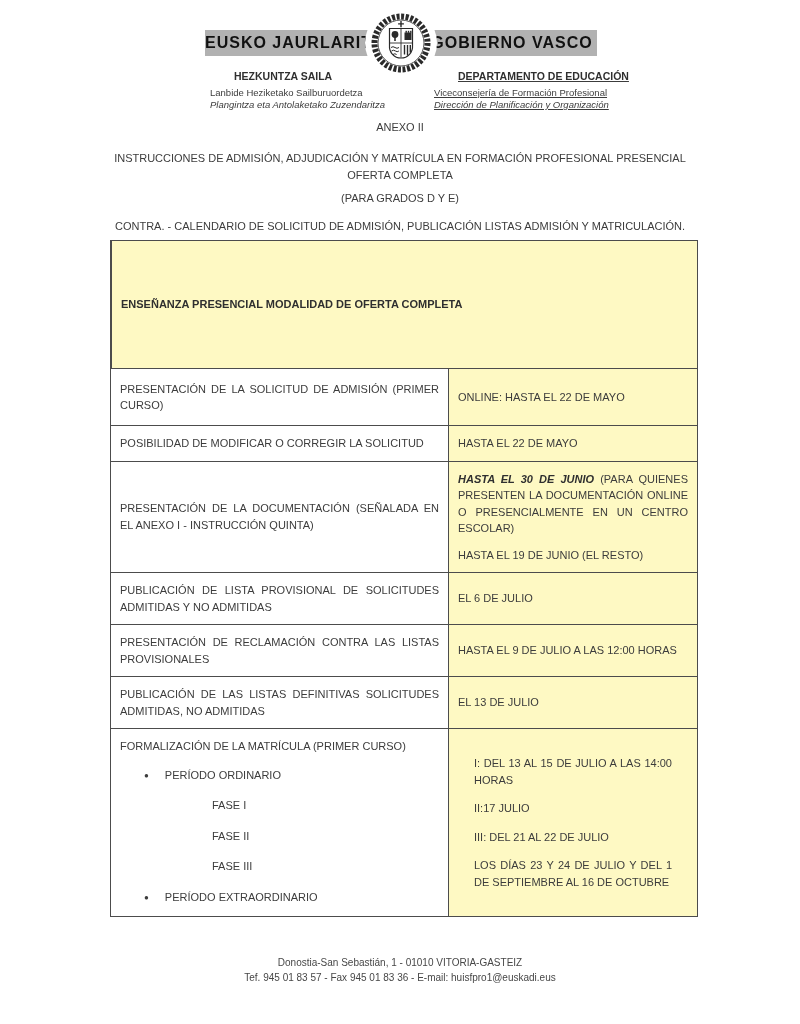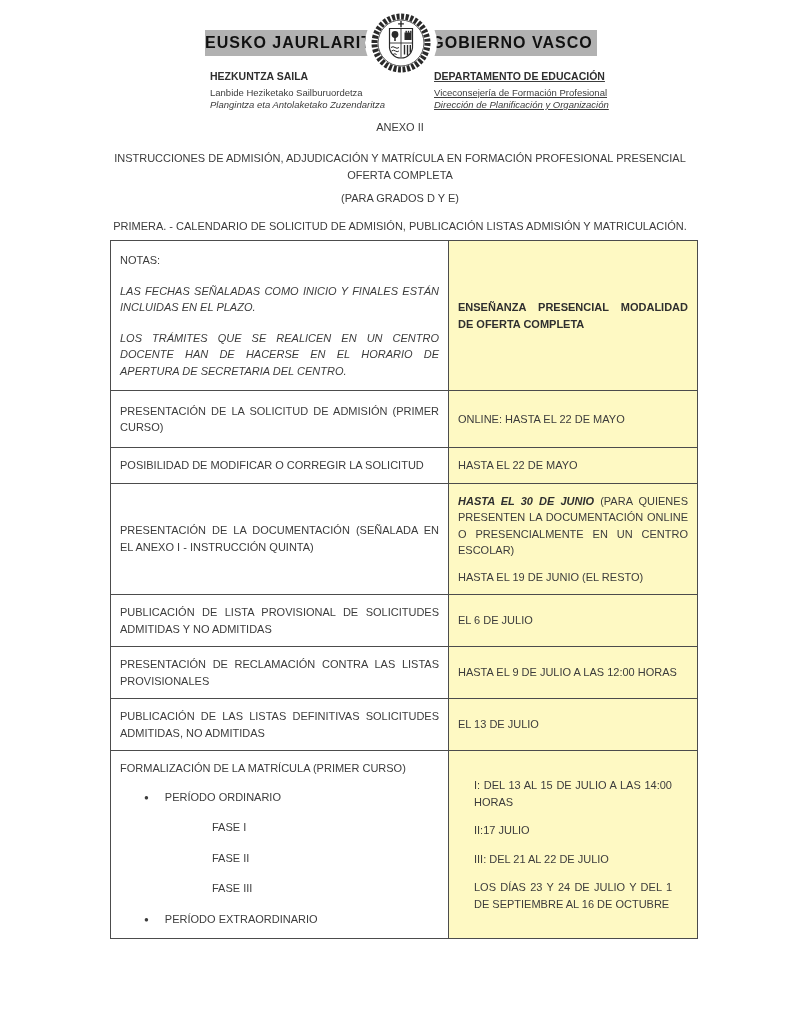--- a/index.html
+++ b/index.html
@@ -33,21 +33,21 @@
   }
   .emblem {
     position:absolute; left:50%; top:50%;
     width:62px; height:62px; margin-left:-31px; margin-top:-31px;
   }
 
   
   .dept { position:absolute; top:70px; font-size:9.5px; line-height:1.3; color:#3c3c3c; }
   .dept.left  { left:210px; }
   .dept.right { left:434px;text-decoration:underline; }
-  .dept .d-title { font-weight:bold; font-size:10.5px; margin-bottom:3px; color:#2f2f2f; }
+  .dept .d-title { font-weight:bold; font-size:10.5px; margin-bottom:3px; color:#2f2f2f;margin-left:24px; }
   .dept .d-italic { font-style:italic; }
 
   
   .titles { position:absolute; left:0; top:121px; width:100%; text-align:center; font-size:11px; color:#3c3c3c; }
   .titles .anexo { margin-bottom:17px; }
   .titles .main-title { max-width:586px; margin:0 auto 0 auto; line-height:1.55; }
   .titles .grados { margin-top:8px; }
   .titles .primera { margin-top:16px; }
 
   
@@ -134,31 +134,26 @@
   <div class="dept right">
     <div class="d-title">DEPARTAMENTO DE EDUCACIÓN</div>
     <div>Viceconsejería de Formación Profesional</div>
     <div class="d-italic">Dirección de Planificación y Organización</div>
   </div>
 
   <div class="titles">
     <div class="anexo">ANEXO II</div>
     <div class="main-title">INSTRUCCIONES DE ADMISIÓN, ADJUDICACIÓN Y MATRÍCULA EN FORMACIÓN PROFESIONAL PRESENCIAL OFERTA COMPLETA</div>
     <div class="grados">(PARA GRADOS D Y E)</div>
-    <div class="primera">PRIMERA. - CALENDARIO DE SOLICITUD DE ADMISIÓN, PUBLICACIÓN LISTAS ADMISIÓN Y MATRICULACIÓN.</div>
+    <div class="primera">CONTRA. - CALENDARIO DE SOLICITUD DE ADMISIÓN, PUBLICACIÓN LISTAS ADMISIÓN Y MATRICULACIÓN.</div>
   </div>
 
   <div class="doc-table">
 
     <div class="trow r1">
-      <div class="cell cell-l">
-        <p>NOTAS:</p>
-        <p class="it">LAS FECHAS SEÑALADAS COMO INICIO Y FINALES ESTÁN INCLUIDAS EN EL PLAZO.</p>
-        <p class="it">LOS TRÁMITES QUE SE REALICEN EN UN CENTRO DOCENTE HAN DE HACERSE EN EL HORARIO DE APERTURA DE SECRETARIA DEL CENTRO.</p>
-      </div>
       <div class="cell cell-r">
         <p class="bd">ENSEÑANZA PRESENCIAL MODALIDAD DE OFERTA COMPLETA</p>
       </div>
     </div>
 
     <div class="trow r2">
       <div class="cell cell-l">
         <p>PRESENTACIÓN DE LA SOLICITUD DE ADMISIÓN (PRIMER CURSO)</p>
       </div>
       <div class="cell cell-r">
@@ -230,14 +225,18 @@
       <div class="cell cell-r">
         <p>I: DEL 13 AL 15 DE JULIO A LAS 14:00 HORAS</p>
         <p>II:17 JULIO</p>
         <p>III: DEL 21 AL 22 DE JULIO</p>
         <p>LOS DÍAS 23 Y 24 DE JULIO Y DEL 1 DE SEPTIEMBRE AL 16 DE OCTUBRE</p>
       </div>
     </div>
 
   </div>
 
+  <div class="footer">
+    <div>Donostia-San Sebastián, 1 - 01010 VITORIA-GASTEIZ</div>
+    <div>Tef. 945 01 83 57 - Fax 945 01 83 36 - E-mail: huisfpro1@euskadi.eus</div>
+  </div>
 
 </div>
 
 </body></html>

